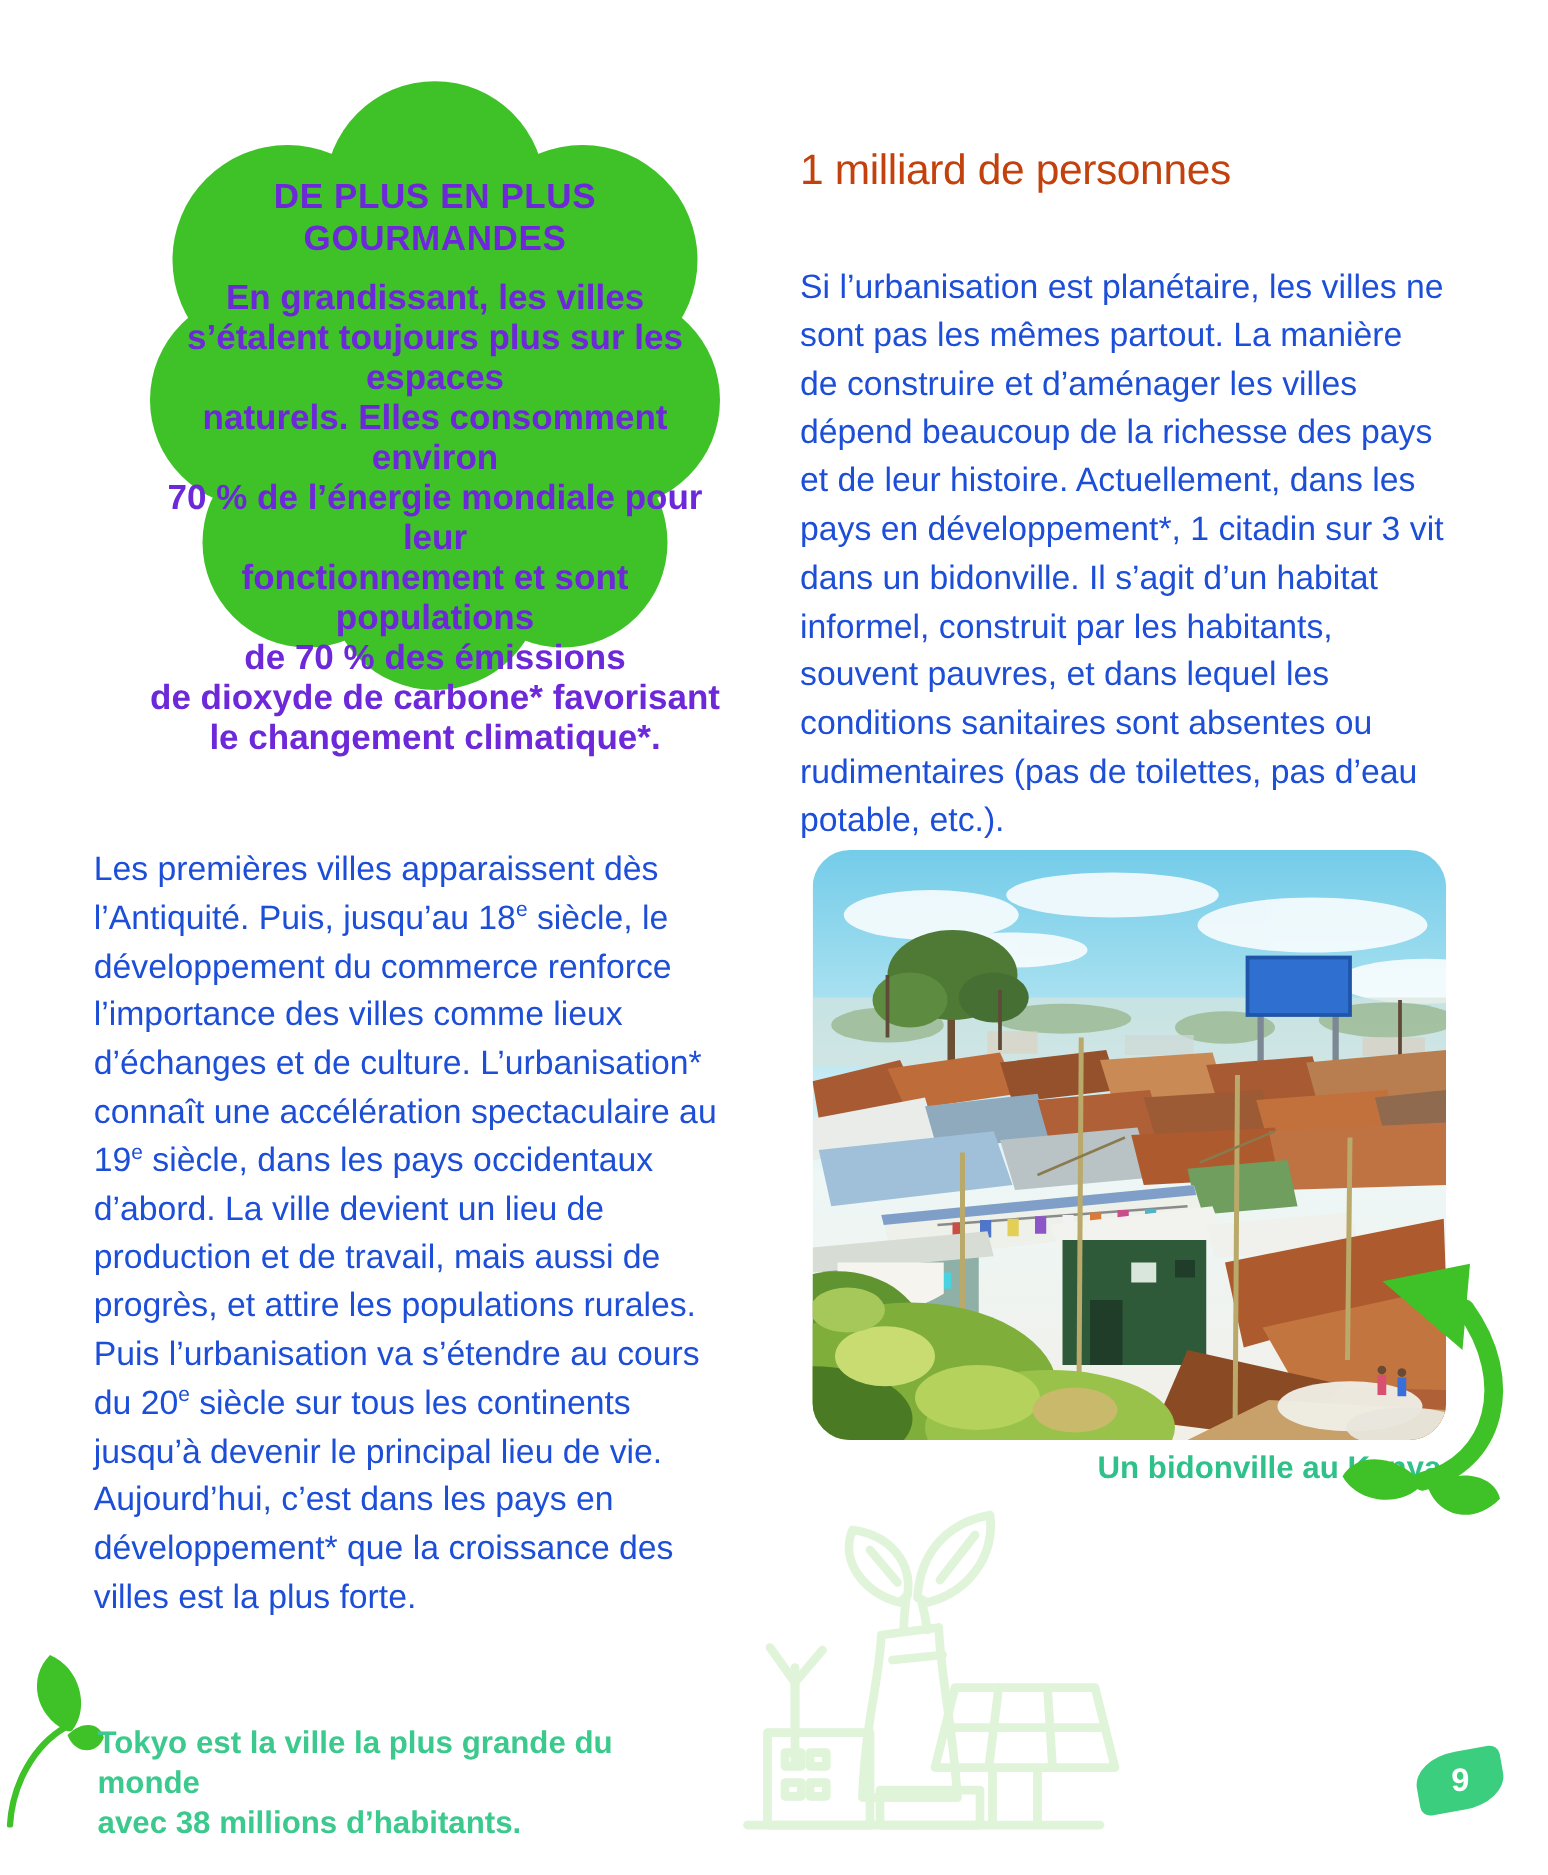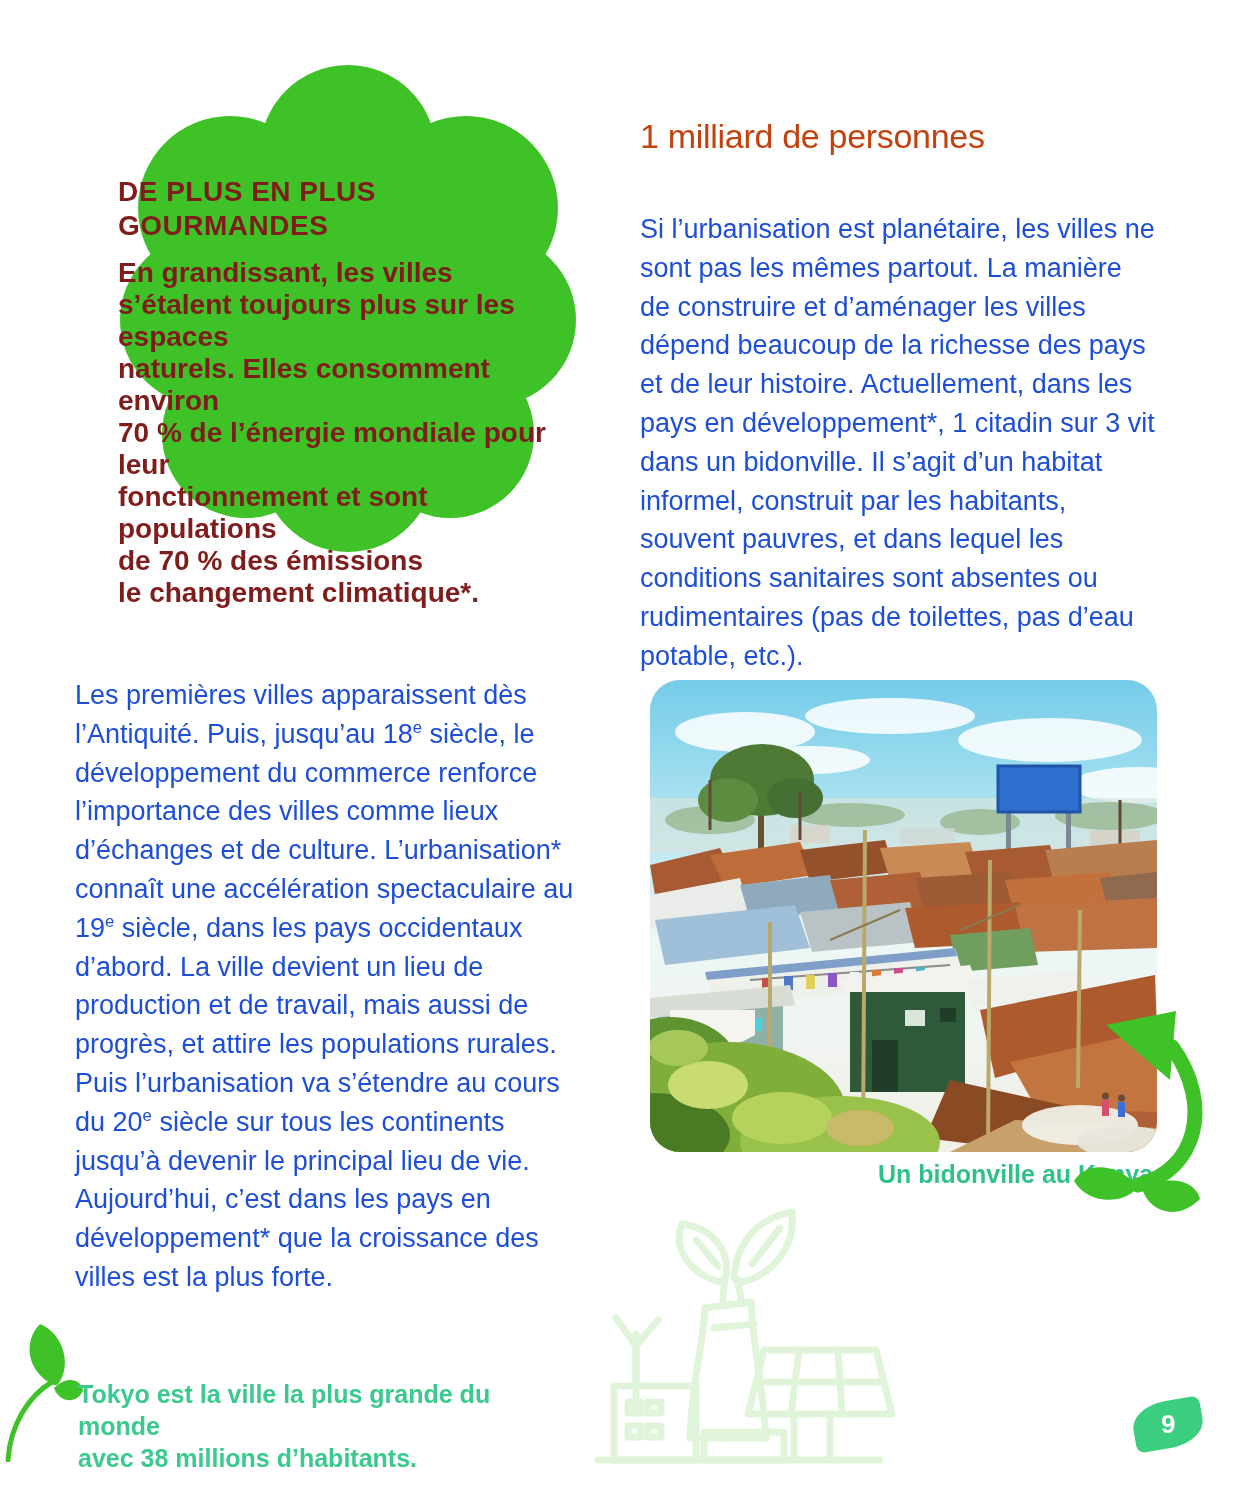--- a/index.html
+++ b/index.html
@@ -9,21 +9,21 @@
     background:#ffffff;
     font-family:"Liberation Sans",sans-serif;
     overflow:hidden;
     color:#463e37;
   }
   
   .cloud-wrap{position:absolute;left:118px;top:58px;width:460px;height:500px;}
   .cloud-svg{position:absolute;left:0;top:0;width:100%;height:100%;}
   .cloud-text{
     position:absolute;left:0;top:82px;width:100%;
-    text-align:left;color:#7f1d1d;font-weight:bold;margin-top:35px;
+    text-align:center;color:#6d28d9;font-weight:bold;
   }
   .cloud-title{font-size:28px;line-height:34px;letter-spacing:.5px;}
   .cloud-body{margin-top:14px;font-size:28px;line-height:32px;}
   
   .heading{
     position:absolute;font-weight:normal;color:#c2410c;
     font-size:34px;line-height:41px;letter-spacing:-.3px;
   }
   .heading-left{left:75px;top:578px;}
   .heading-right{left:640px;top:116px;}
@@ -90,20 +90,21 @@
         <div>DE PLUS EN PLUS</div>
         <div>GOURMANDES</div>
       </div>
       <div class="cloud-body">
         <div>En grandissant, les villes</div>
         <div>s’étalent toujours plus sur les espaces</div>
         <div>naturels. Elles consomment environ</div>
         <div>70 % de l’énergie mondiale pour leur</div>
         <div>fonctionnement et sont populations</div>
         <div>de 70 % des émissions</div>
+        <div>de dioxyde de carbone* favorisant</div>
         <div>le changement climatique*.</div>
       </div>
     </div>
   </div>
 
   <p class="bodytext body-left" style="margin:0;"><span>Les premières villes apparaissent dès l’Antiquité. Puis, jusqu’au 18</span><sup>e</sup><span> siècle, le développement du commerce renforce l’importance des villes comme lieux d’échanges et de culture. L’urbanisation* connaît une accélération spectaculaire au 19</span><sup>e</sup><span> siècle, dans les pays occidentaux d’abord. La ville devient un lieu de production et de travail, mais aussi de progrès, et attire les populations rurales. Puis l’urbanisation va s’étendre au cours du 20</span><sup>e</sup><span> siècle sur tous les continents jusqu’à devenir le principal lieu de vie. Aujourd’hui, c’est dans les pays en développement* que la croissance des villes est la plus forte.</span></p>
 
   <h2 class="heading heading-right" style="margin:0;">
     <div>1 milliard de personnes</div>
   </h2>

